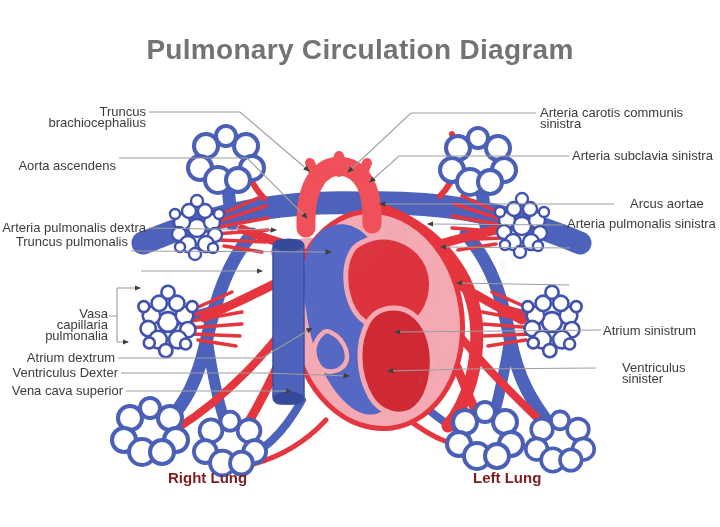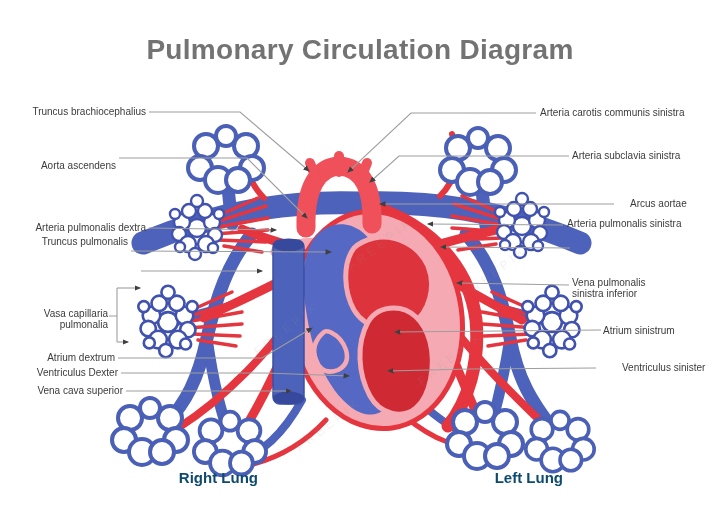--- a/index.html
+++ b/index.html
@@ -6,28 +6,28 @@
   #stage{
     position:relative;width:720px;height:527px;background:#ffffff;overflow:hidden;
     font-family:"Liberation Sans", sans-serif;
   }
   #artwork{position:absolute;left:0;top:0;}
   .title{
     position:absolute;left:0;right:0;top:34px;text-align:center;
     font-size:28px;font-weight:bold;color:#737373;letter-spacing:.3px;
   }
   .lbl{
-    position:absolute;font-size:10px;line-height:11px;color:#3b3b3b;
+    position:absolute;font-size:13px;line-height:11px;color:#3b3b3b;
     white-space:normal;
   }
   .lbl.left{text-align:right;}
   .lbl.right{text-align:left;}
   .lung{
-    position:absolute;font-size:15px;font-weight:bold;color:#0c4a6e;
-    width:90px;text-align:right;top:469px;
+    position:absolute;font-size:15px;font-weight:bold;color:#7f1d1d;
+    width:90px;text-align:left;top:469px;
   }
 </style>
 </head>
 <body>
 
 <div id="stage">
 
   <svg id="artwork" width="720" height="527" viewBox="0 0 720 527" xmlns="http://www.w3.org/2000/svg">
     <defs>
       <marker id="arw" markerWidth="7" markerHeight="6" refX="5" refY="2.5" orient="auto">
@@ -176,20 +176,19 @@
   <div class="lbl left" style="right:592px;top:236px;">Truncus pulmonalis</div>
   <div class="lbl left" style="right:612px;top:308px;width:68px;">Vasa capillaria pulmonalia</div>
   <div class="lbl left" style="right:605px;top:352px;">Atrium dextrum</div>
   <div class="lbl left" style="right:602px;top:367px;">Ventriculus Dexter</div>
   <div class="lbl left" style="right:597px;top:385px;">Vena cava superior</div>
 
   <div class="lbl right" style="left:540px;top:107px;">Arteria carotis communis sinistra</div>
   <div class="lbl right" style="left:572px;top:150px;">Arteria subclavia sinistra</div>
   <div class="lbl right" style="left:630px;top:198px;">Arcus aortae</div>
   <div class="lbl right" style="left:567px;top:218px;">Arteria pulmonalis sinistra</div>
-  <div class="lbl right" style="left:572px;top:277px;width:106px;">Vena pulmonalis sinistra inferior</div>
   <div class="lbl right" style="left:603px;top:325px;">Atrium sinistrum</div>
   <div class="lbl right" style="left:598px;top:362px;margin-left:24px;">Ventriculus sinister</div>
 
   <div class="lung" style="left:168px;">Right Lung</div>
   <div class="lung" style="left:473px;">Left Lung</div>
 
 </div>
 
 </body></html>

